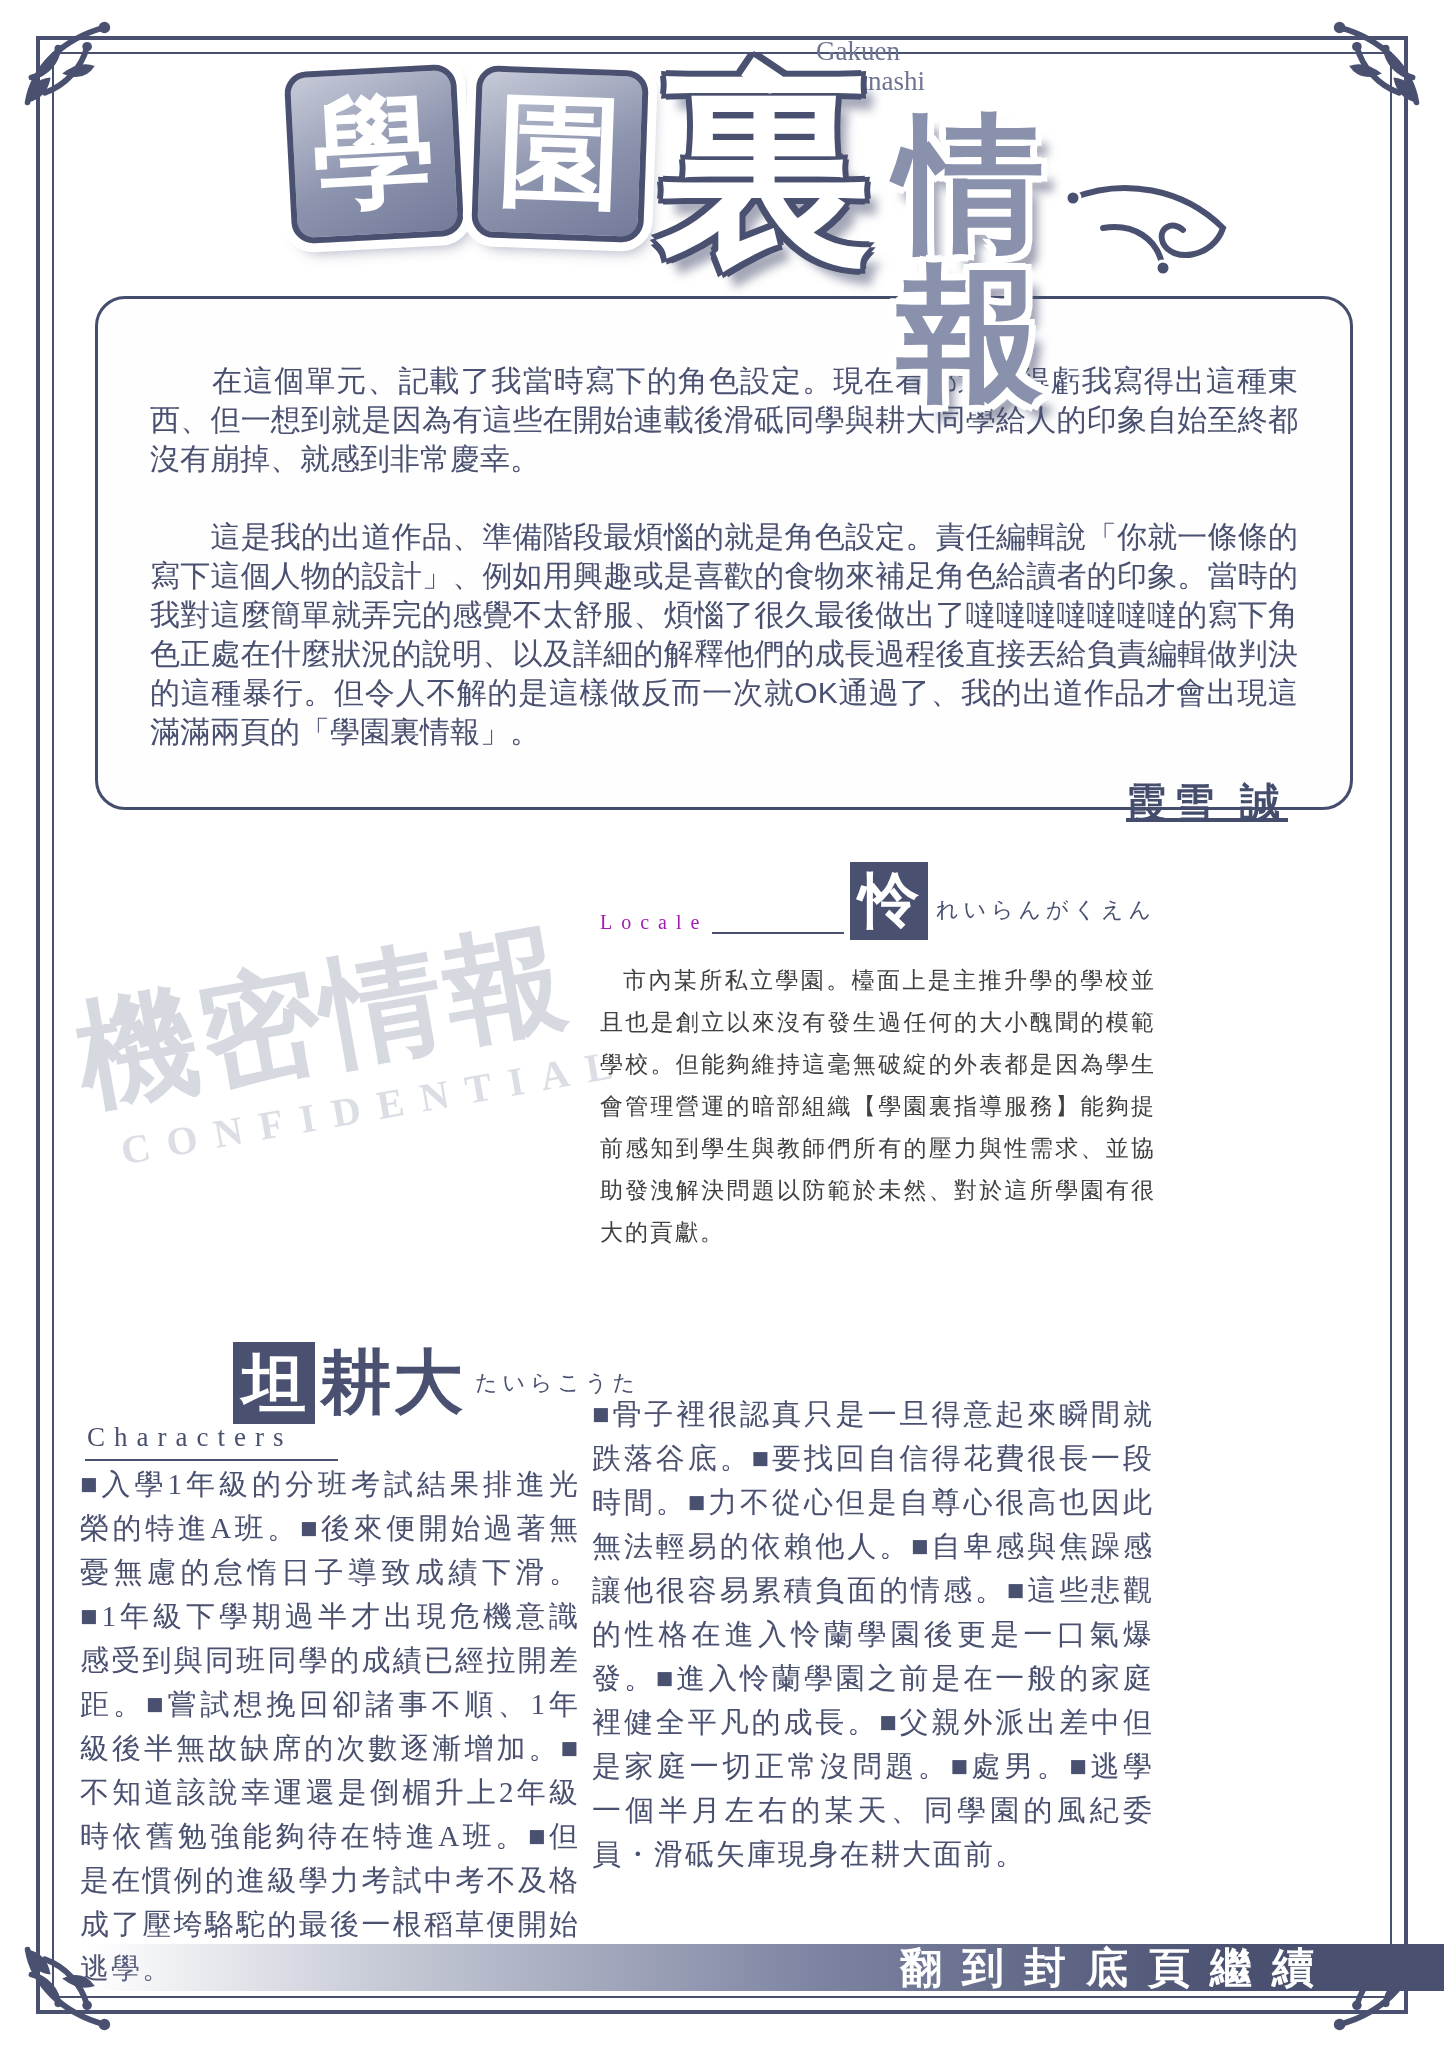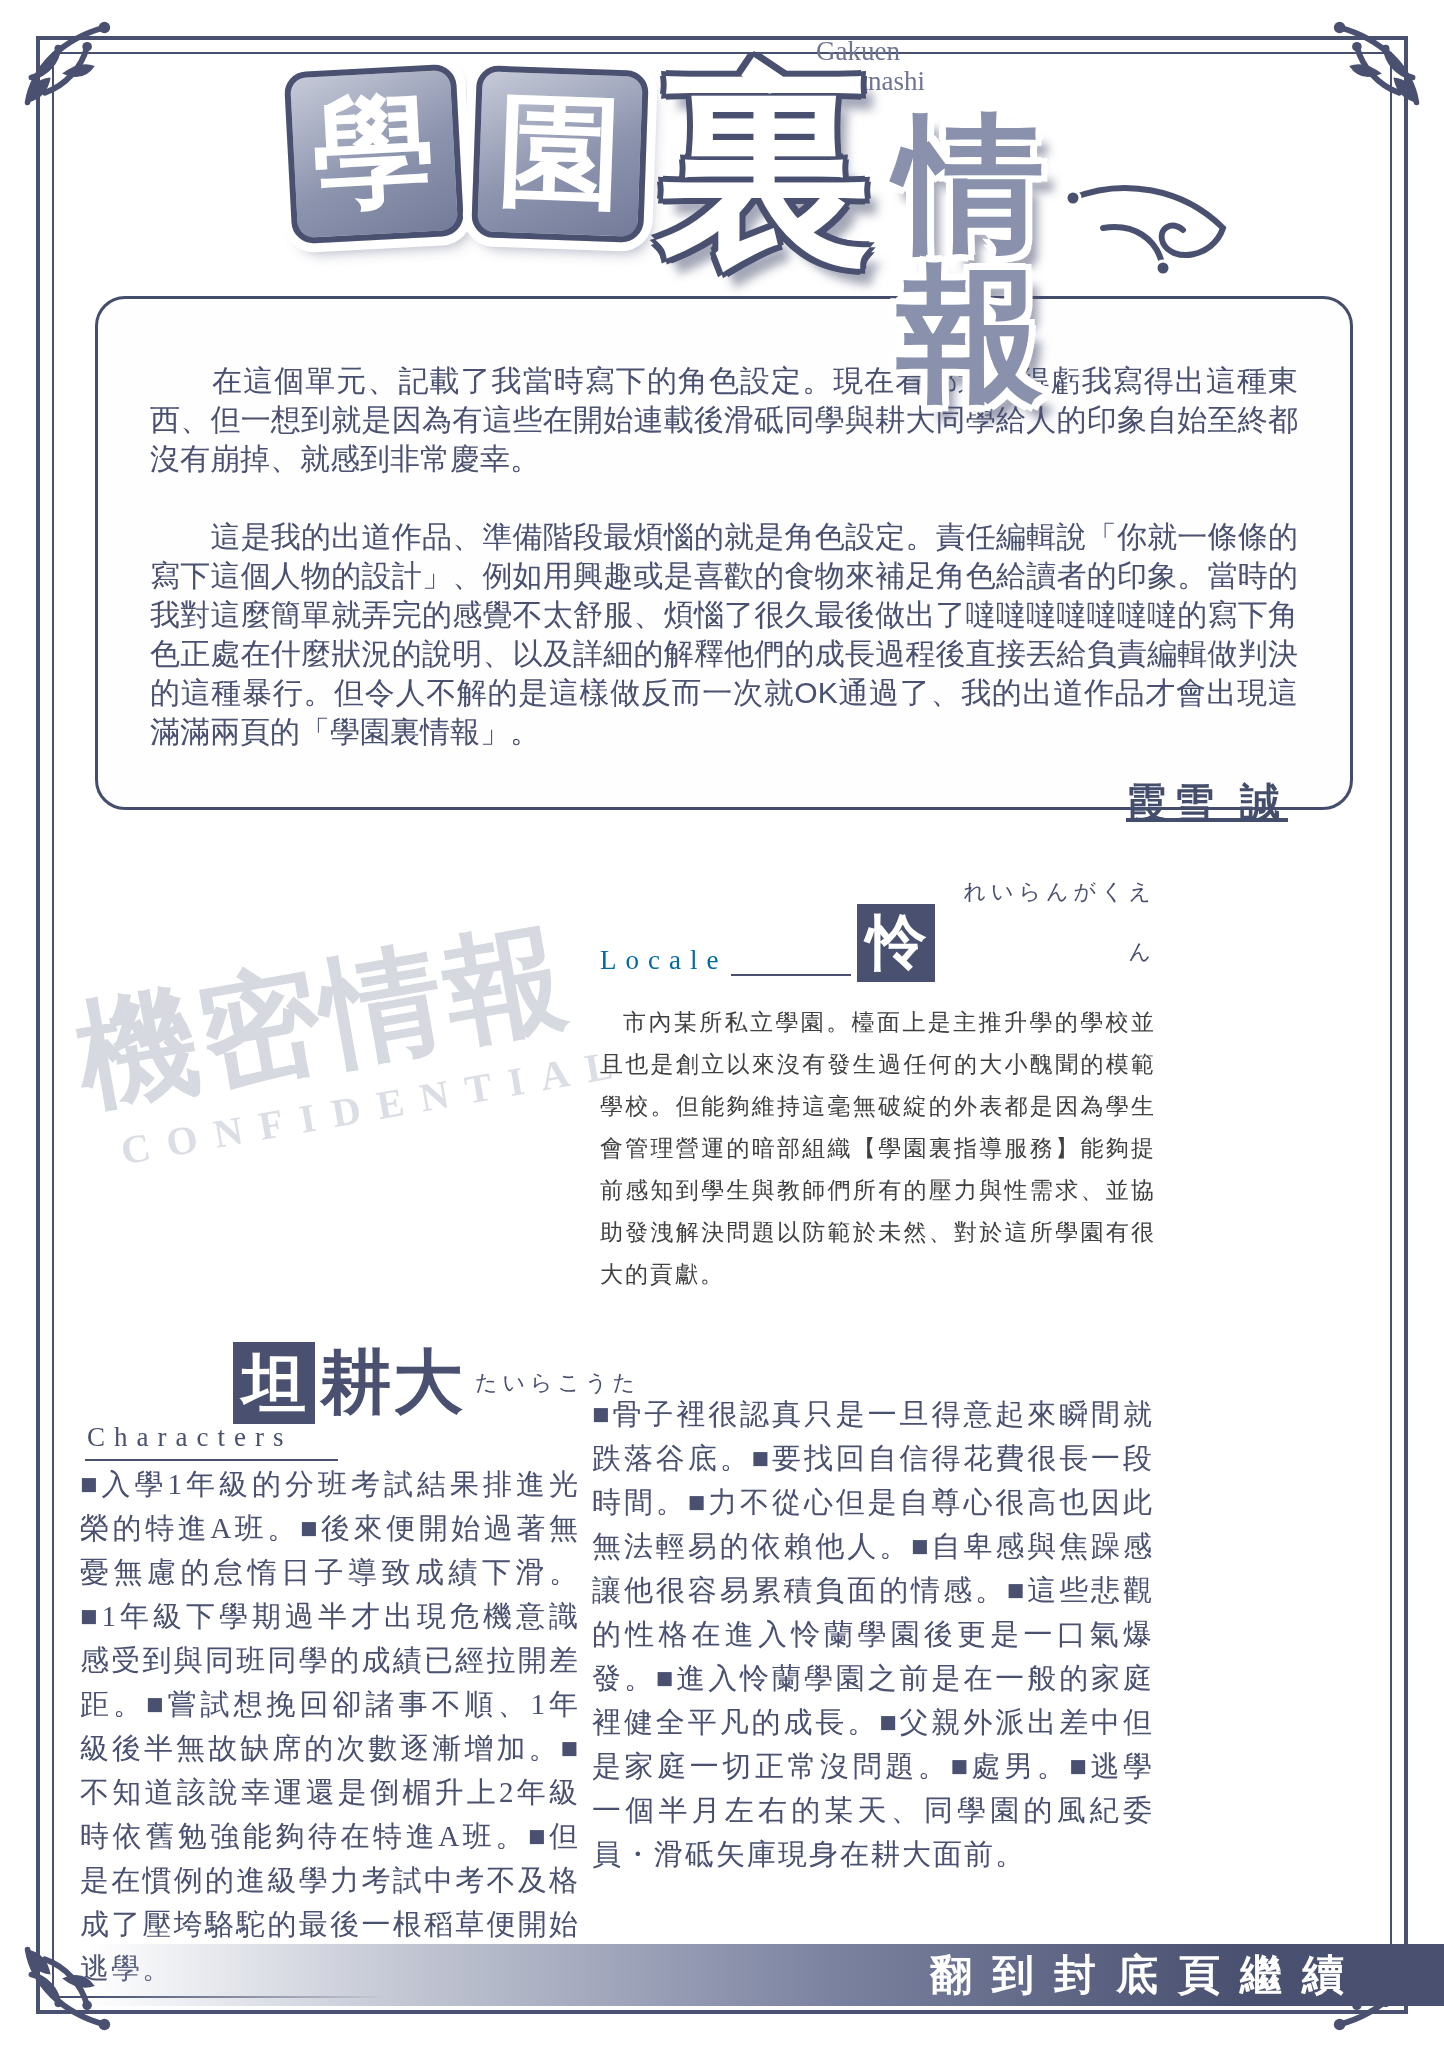--- a/index.html
+++ b/index.html
@@ -50,21 +50,21 @@
   .intro-author{margin-top:24px;text-align:right;font-size:40px;font-weight:bold;
     letter-spacing:8px;color:#454d6d;padding-right:10px;text-decoration:underline;}
 
   
   .boxed-char{display:inline-flex;align-items:center;justify-content:center;flex:0 0 auto;
     background:#4a5070;color:#ffffff;font-weight:bold;}
   .furigana{font-size:22px;letter-spacing:5px;color:#4a5170;text-align:right;}
 
   .locale{position:absolute;left:600px;top:862px;width:556px;z-index:2;}
   .locale-header{display:flex;align-items:flex-end;}
-  .locale-label{font-size:27px;letter-spacing:9px;color:#0369a1;padding-bottom:6px;}
+  .locale-label{font-size:20px;letter-spacing:9px;color:#a21caf;padding-bottom:6px;}
   .locale-line{flex:1;border-bottom:2px solid #4a5170;margin:0 0 6px 4px;min-width:120px;}
   .locale-boxed{width:78px;height:78px;font-size:60px;margin-left:6px;}
   .locale-title{font-size:60px;line-height:78px;font-weight:bold;color:#4a5170;margin-left:6px;letter-spacing:2px;}
   .locale .furigana{margin-left:8px;line-height:60px;}
   .locale-body{margin-top:20px;font-size:23px;line-height:42px;letter-spacing:2px;
     text-align:justify;color:#404040;text-indent:1em;}
 
   
   .stamp{position:absolute;left:80px;top:952px;width:520px;transform:rotate(-10deg);
     color:#d7d9e1;z-index:1;user-select:none;}
@@ -80,23 +80,23 @@
   .char-name-row .furigana{margin-left:10px;line-height:46px;margin-top:18px;}
   .char-label{position:absolute;left:0;top:80px;font-size:27px;letter-spacing:9px;color:#4a5170;
     border-bottom:2px solid #4a5170;padding:0 46px 6px 2px;}
 
   .col{position:absolute;font-size:29px;line-height:44px;letter-spacing:2px;text-align:justify;
     color:#4a5170;z-index:2;}
   .col-left{left:80px;top:1462px;width:500px;}
   .col-right{left:592px;top:1392px;width:562px;}
 
   
-  .footer-banner{position:absolute;left:88px;right:0;top:1944px;height:62px;z-index:5;
+  .footer-banner{position:absolute;left:88px;right:0;top:1944px;height:47px;z-index:5;
     background:linear-gradient(90deg,rgba(255,255,255,0) 0%,#c6cad6 22%,#7b82a0 55%,#4a5170 85%);
-    display:flex;align-items:center;justify-content:flex-end;padding-right:80px;}
+    display:flex;align-items:center;justify-content:flex-end;padding-right:110px;}
   .footer-text{color:#ffffff;font-size:42px;font-weight:bold;letter-spacing:20px;white-space:nowrap;}
 </style>
 </head>
 <body>
 
 <div class="frame-outer"></div>
 <div class="frame-inner"></div>
 
 <div class="corner tl">
   <svg viewBox="0 0 100 100">

